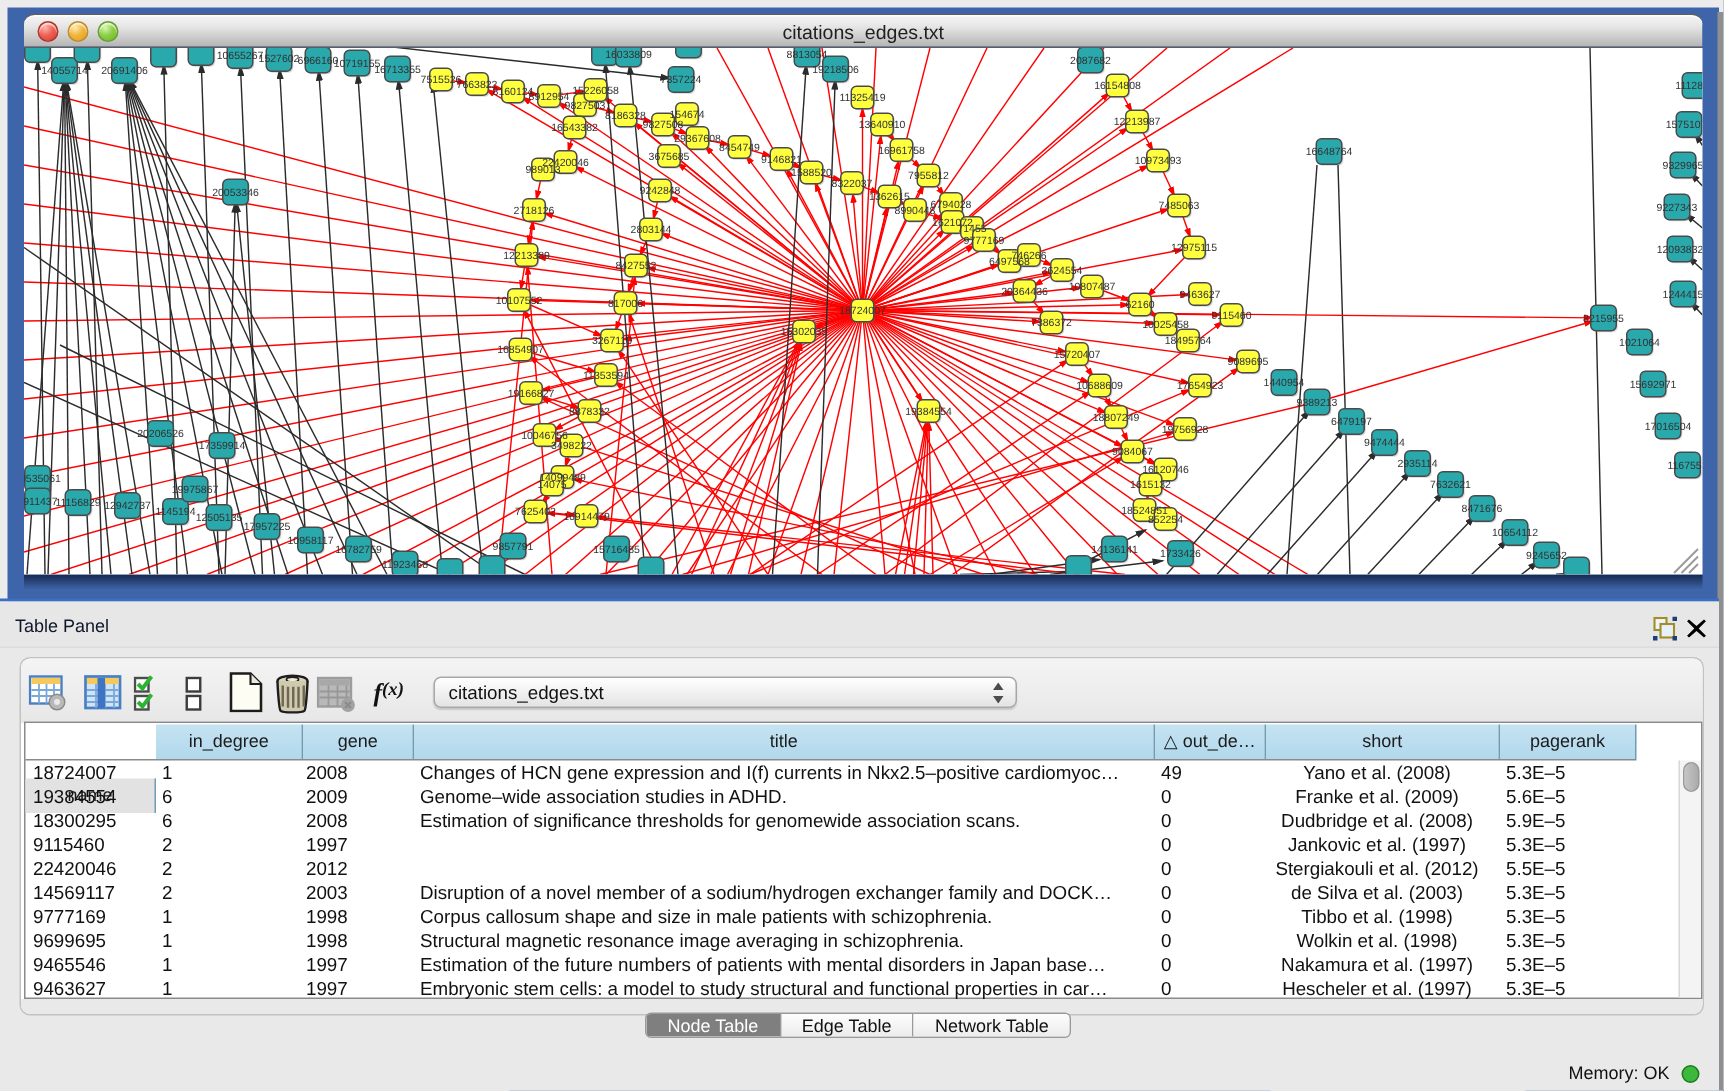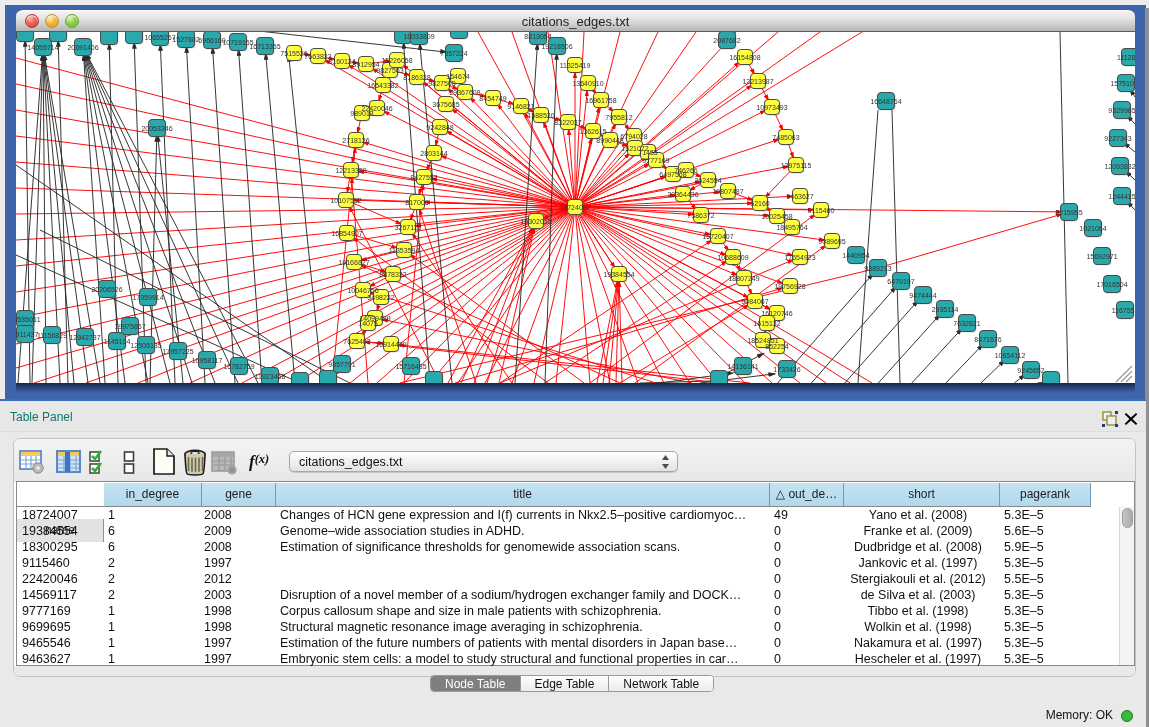--- a/index.html
+++ b/index.html
@@ -6,21 +6,21 @@
 div,span,svg{position:absolute}
 #blue{left:5px;top:5px;width:1141px;height:396px;background:#3e64a9}
 #blue .shadB{left:11px;top:378px;width:1119px;height:10px;background:linear-gradient(#16294e,rgba(62,100,169,0))}
 #tbar{left:16px;top:9px;width:1119px;height:23px;border-radius:7px 7px 0 0;background:linear-gradient(#f6f6f6,#e4e4e4 40%,#cbcbcb 72%,#b4b4b4);border-top:1px solid #5f5f5f;border-bottom:1px solid #5c5c5c;box-shadow:inset 0 1px 0 #fdfdfd}
 #tbar .ttl{left:0;right:0;top:4px;text-align:center;font-size:13px;color:#1f1f1f}
 .tl{top:4px;width:14px;height:14px;border-radius:50%;box-shadow:inset 0 1.5px 1px rgba(255,255,255,.75)}
 #canvas{left:16px;top:32px;width:1119px;height:351px;background:#fff;overflow:hidden}
 #rstrip{left:1145px;top:8px;width:4px;height:719px;background:#8f8f8f}
 #panelbg{left:0;top:401px;width:1146px;height:326px;background:#e9e9e9}
 #phead{left:0;top:401px;width:1146px;height:31px;background:#e7e7e7;border-bottom:1px solid #dcdcdc}
-#phead .pt{left:10px;top:9px;font-size:12px;color:#0f766e}
+#phead .pt{left:10px;top:9px;font-size:12px;color:#0f172a}
 #inner{left:13px;top:438px;width:1123px;height:239px;background:#fff;border:1px solid #c2c2c2;border-radius:7px}
 #toolrow{left:14px;top:439px;width:1121px;height:43px;background:linear-gradient(#f4f4f4,#e7e7e7);border-radius:6px 6px 0 0}
 #tablebox{left:16px;top:481px;width:1119px;height:185px;background:#fff;border:1px solid #8a8a8a}
 .th{top:483px;height:23px;background:linear-gradient(#c5e3f2,#b1d8ec);border-right:1px solid #6f9cb4;font-size:12px;color:#1c1c1c;text-align:center;line-height:22px;position:absolute}
 .thb{left:17px;top:506px;width:1074px;height:1px;background:#8a8a8a}
 .tr{left:17px;width:1115px;height:16px;font-size:12.5px;color:#111;position:absolute}
 .tr span{top:1px;white-space:nowrap}
 .c0{left:5px}.c1{left:91px}.c2{left:187px}.c3{left:263px;max-width:492px;overflow:hidden}
 .c4{left:757px}.c5{left:823px;width:156px;text-align:center}.c6{left:987px}
 #vsb{left:1119px;top:507px;width:15px;height:158px;background:#f4f4f4;border-left:1px solid #d8d8d8}

